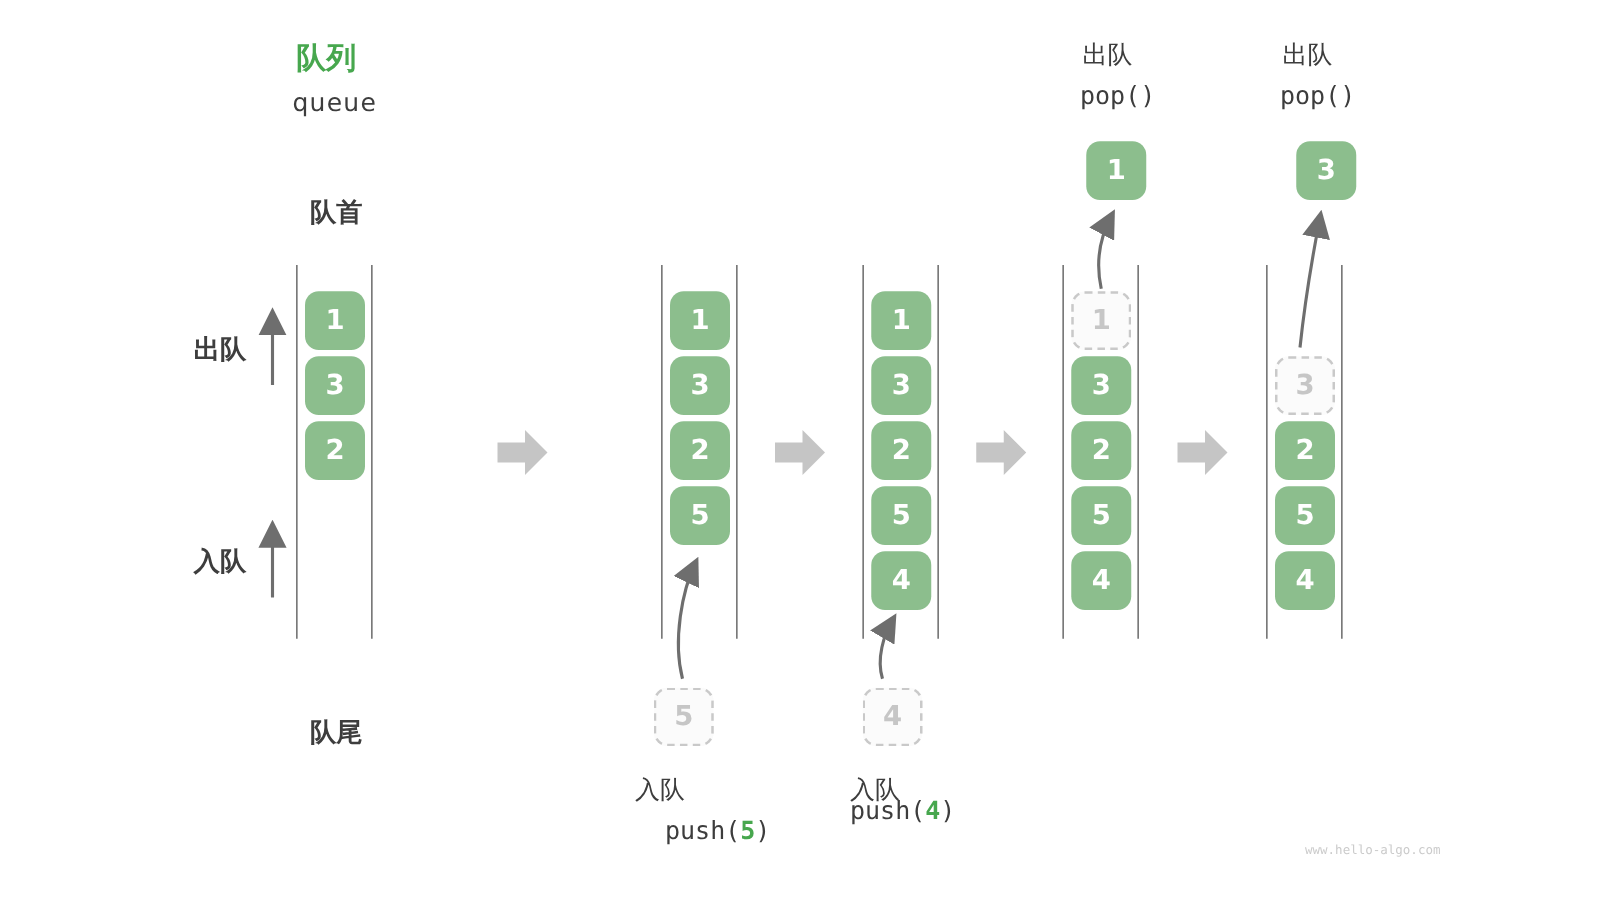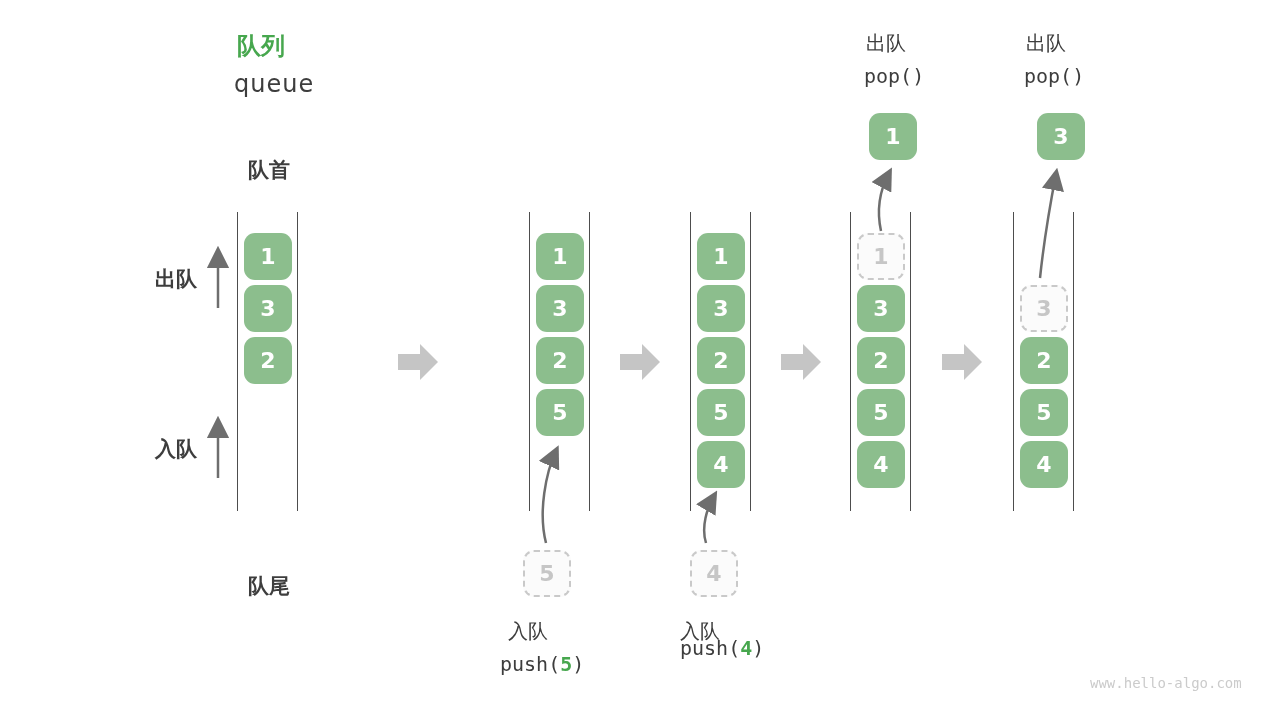--- a/index.html
+++ b/index.html
@@ -6,35 +6,35 @@
     --accent:#47A74E; --green:#8CBE8D; --dark:#3D3D3D; --line:#4D4D4D;
     --thin:#6E6E6E; --block:#C5C5C5; --dashb:#C9C9C9; --dasht:#C6C6C6; --wm:#CBCBCB;
   }
   *{box-sizing:border-box;margin:0;padding:0}
   body{background:#fff}
   .canvas{position:relative;width:1280px;height:720px;background:#fff;overflow:hidden;
           font-family:"DejaVu Sans","Liberation Sans",sans-serif;color:var(--dark)}
   .abs{position:absolute}
   .overlay{position:absolute;left:0;top:0;width:1280px;height:720px;pointer-events:none}
   .title-zh{left:237px;top:30px;font-size:24px;font-weight:bold;color:var(--accent)}
-  .title-en{left:234px;top:70px;font-size:24px;letter-spacing:1px}
+  .title-en{left:234px;top:70px;font-size:20px;letter-spacing:1px}
   .lbl{font-size:21px;font-weight:bold;color:var(--dark)}
   .lbl-front{left:248px;top:156px}
   .lbl-rear{left:248px;top:572px}
   .lbl-deq{left:155px;top:265px}
   .lbl-enq{left:155px;top:435px}
   .op-zh{font-size:20px;color:var(--dark)}
   .op-code{font-family:"DejaVu Sans Mono","Liberation Mono",monospace;font-size:20px;color:var(--dark);white-space:nowrap}
   .op-code .garg{color:var(--accent);font-weight:bold}
   .qcol{border-left:1.5px solid var(--line);border-right:1.5px solid var(--line)}
   .qbox{width:48px;height:47px;border-radius:11px;background:var(--green);color:#fff;
         font-size:22px;font-weight:bold;display:flex;align-items:center;justify-content:center}
   .qbox.dashed{background:#FBFBFB;border:2px dashed var(--dashb);color:var(--dasht)}
-  .watermark{left:1090px;top:675px;font-family:"DejaVu Sans Mono","Liberation Mono",monospace;
-             font-size:14px;color:var(--wm)}
+  .watermark{left:1044px;top:675px;font-family:"DejaVu Sans Mono","Liberation Mono",monospace;
+             font-size:10px;color:var(--wm)}
 </style>
 </head>
 <body>
 
 <div class="canvas">
 
   <svg class="overlay" viewBox="0 0 1280 720">
     <defs>
       <marker id="ah" markerWidth="9" markerHeight="9" refX="6.5" refY="4.5" orient="auto">
         <path d="M0,0 L9,4.5 L0,9 z" fill="#6E6E6E"></path>
@@ -58,21 +58,21 @@
 
   <div class="abs title-zh">队列</div>
   <div class="abs title-en">queue</div>
 
   <div class="abs lbl lbl-front">队首</div>
   <div class="abs lbl lbl-rear">队尾</div>
   <div class="abs lbl lbl-deq">出队</div>
   <div class="abs lbl lbl-enq">入队</div>
 
   <div class="abs op-zh" style="left:508px;top:618px">入队</div>
-  <div class="abs op-code" style="left:500px;top:652px"><span>push(</span><span class="garg">5</span><span>)</span></div>
+  <div class="abs op-code" style="left:532px;top:652px"><span>push(</span><span class="garg">5</span><span>)</span></div>
 
   <div class="abs op-zh" style="left:680px;top:618px">入队</div>
   <div class="abs op-code" style="left:680px;top:636px"><span>push(</span><span class="garg">4</span><span>)</span></div>
 
   <div class="abs op-zh" style="left:866px;top:30px">出队</div>
   <div class="abs op-code" style="left:864px;top:64px">pop()</div>
 
   <div class="abs op-zh" style="left:1026px;top:30px">出队</div>
   <div class="abs op-code" style="left:1024px;top:64px">pop()</div>
 

